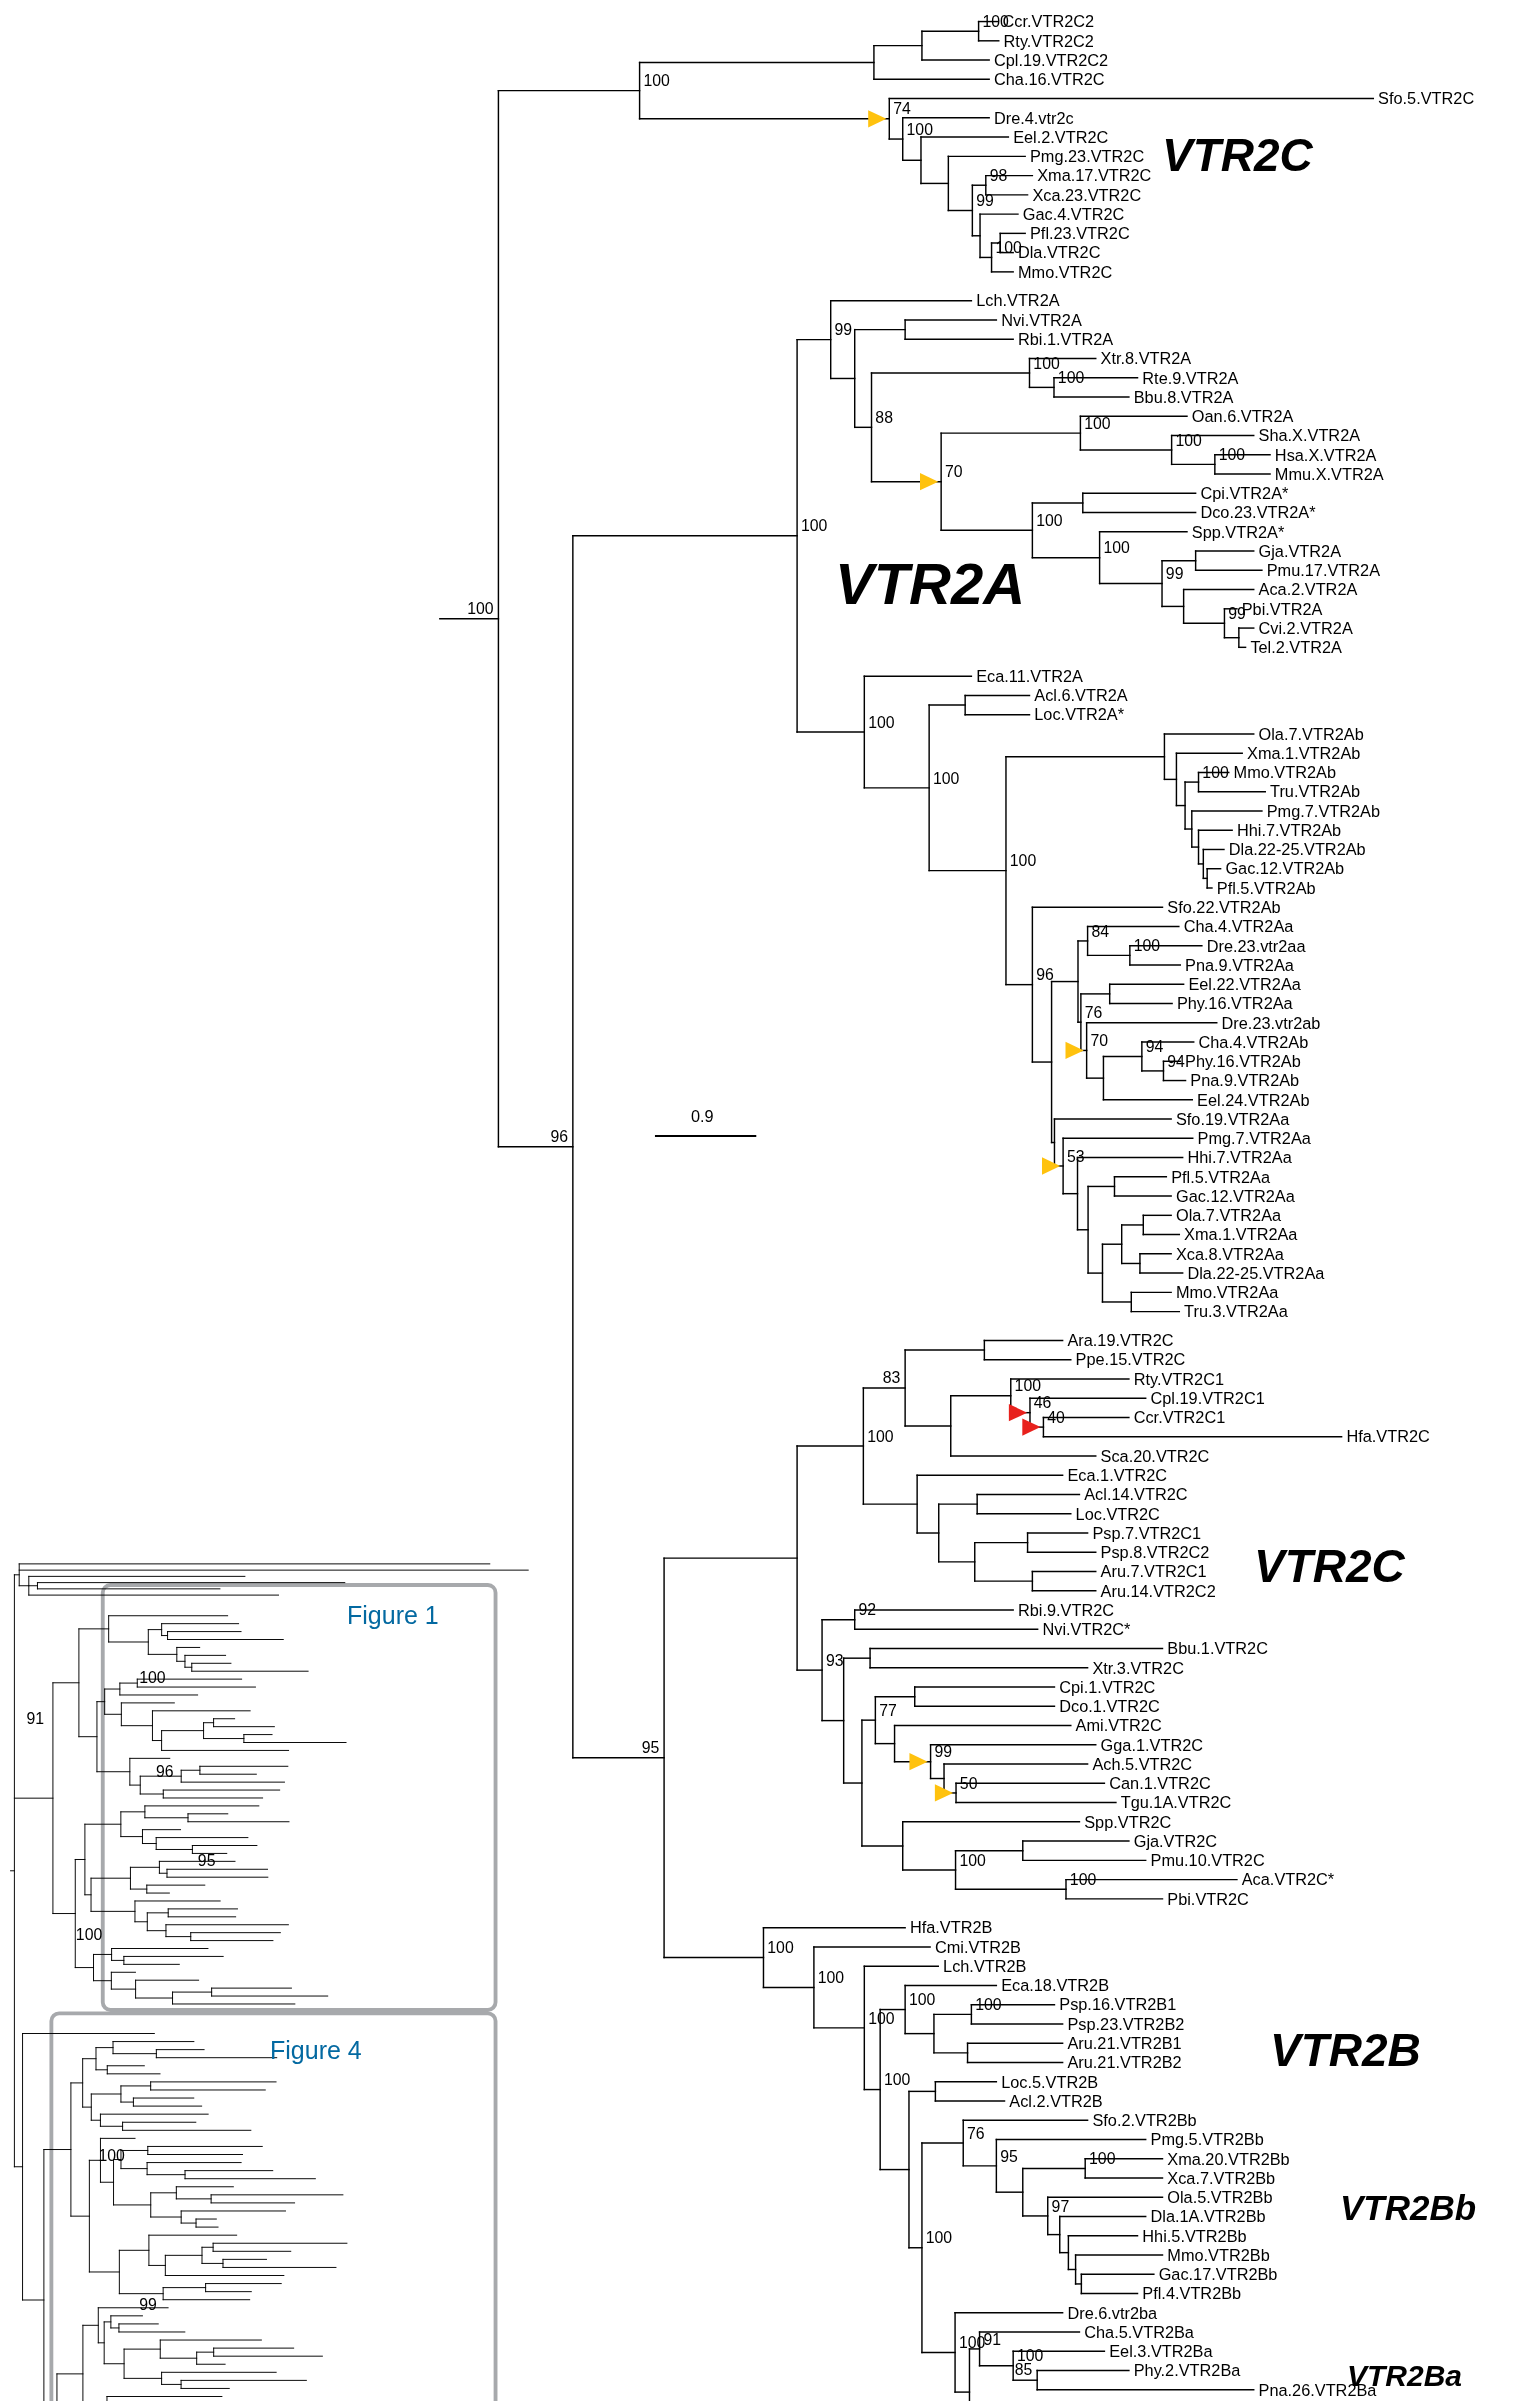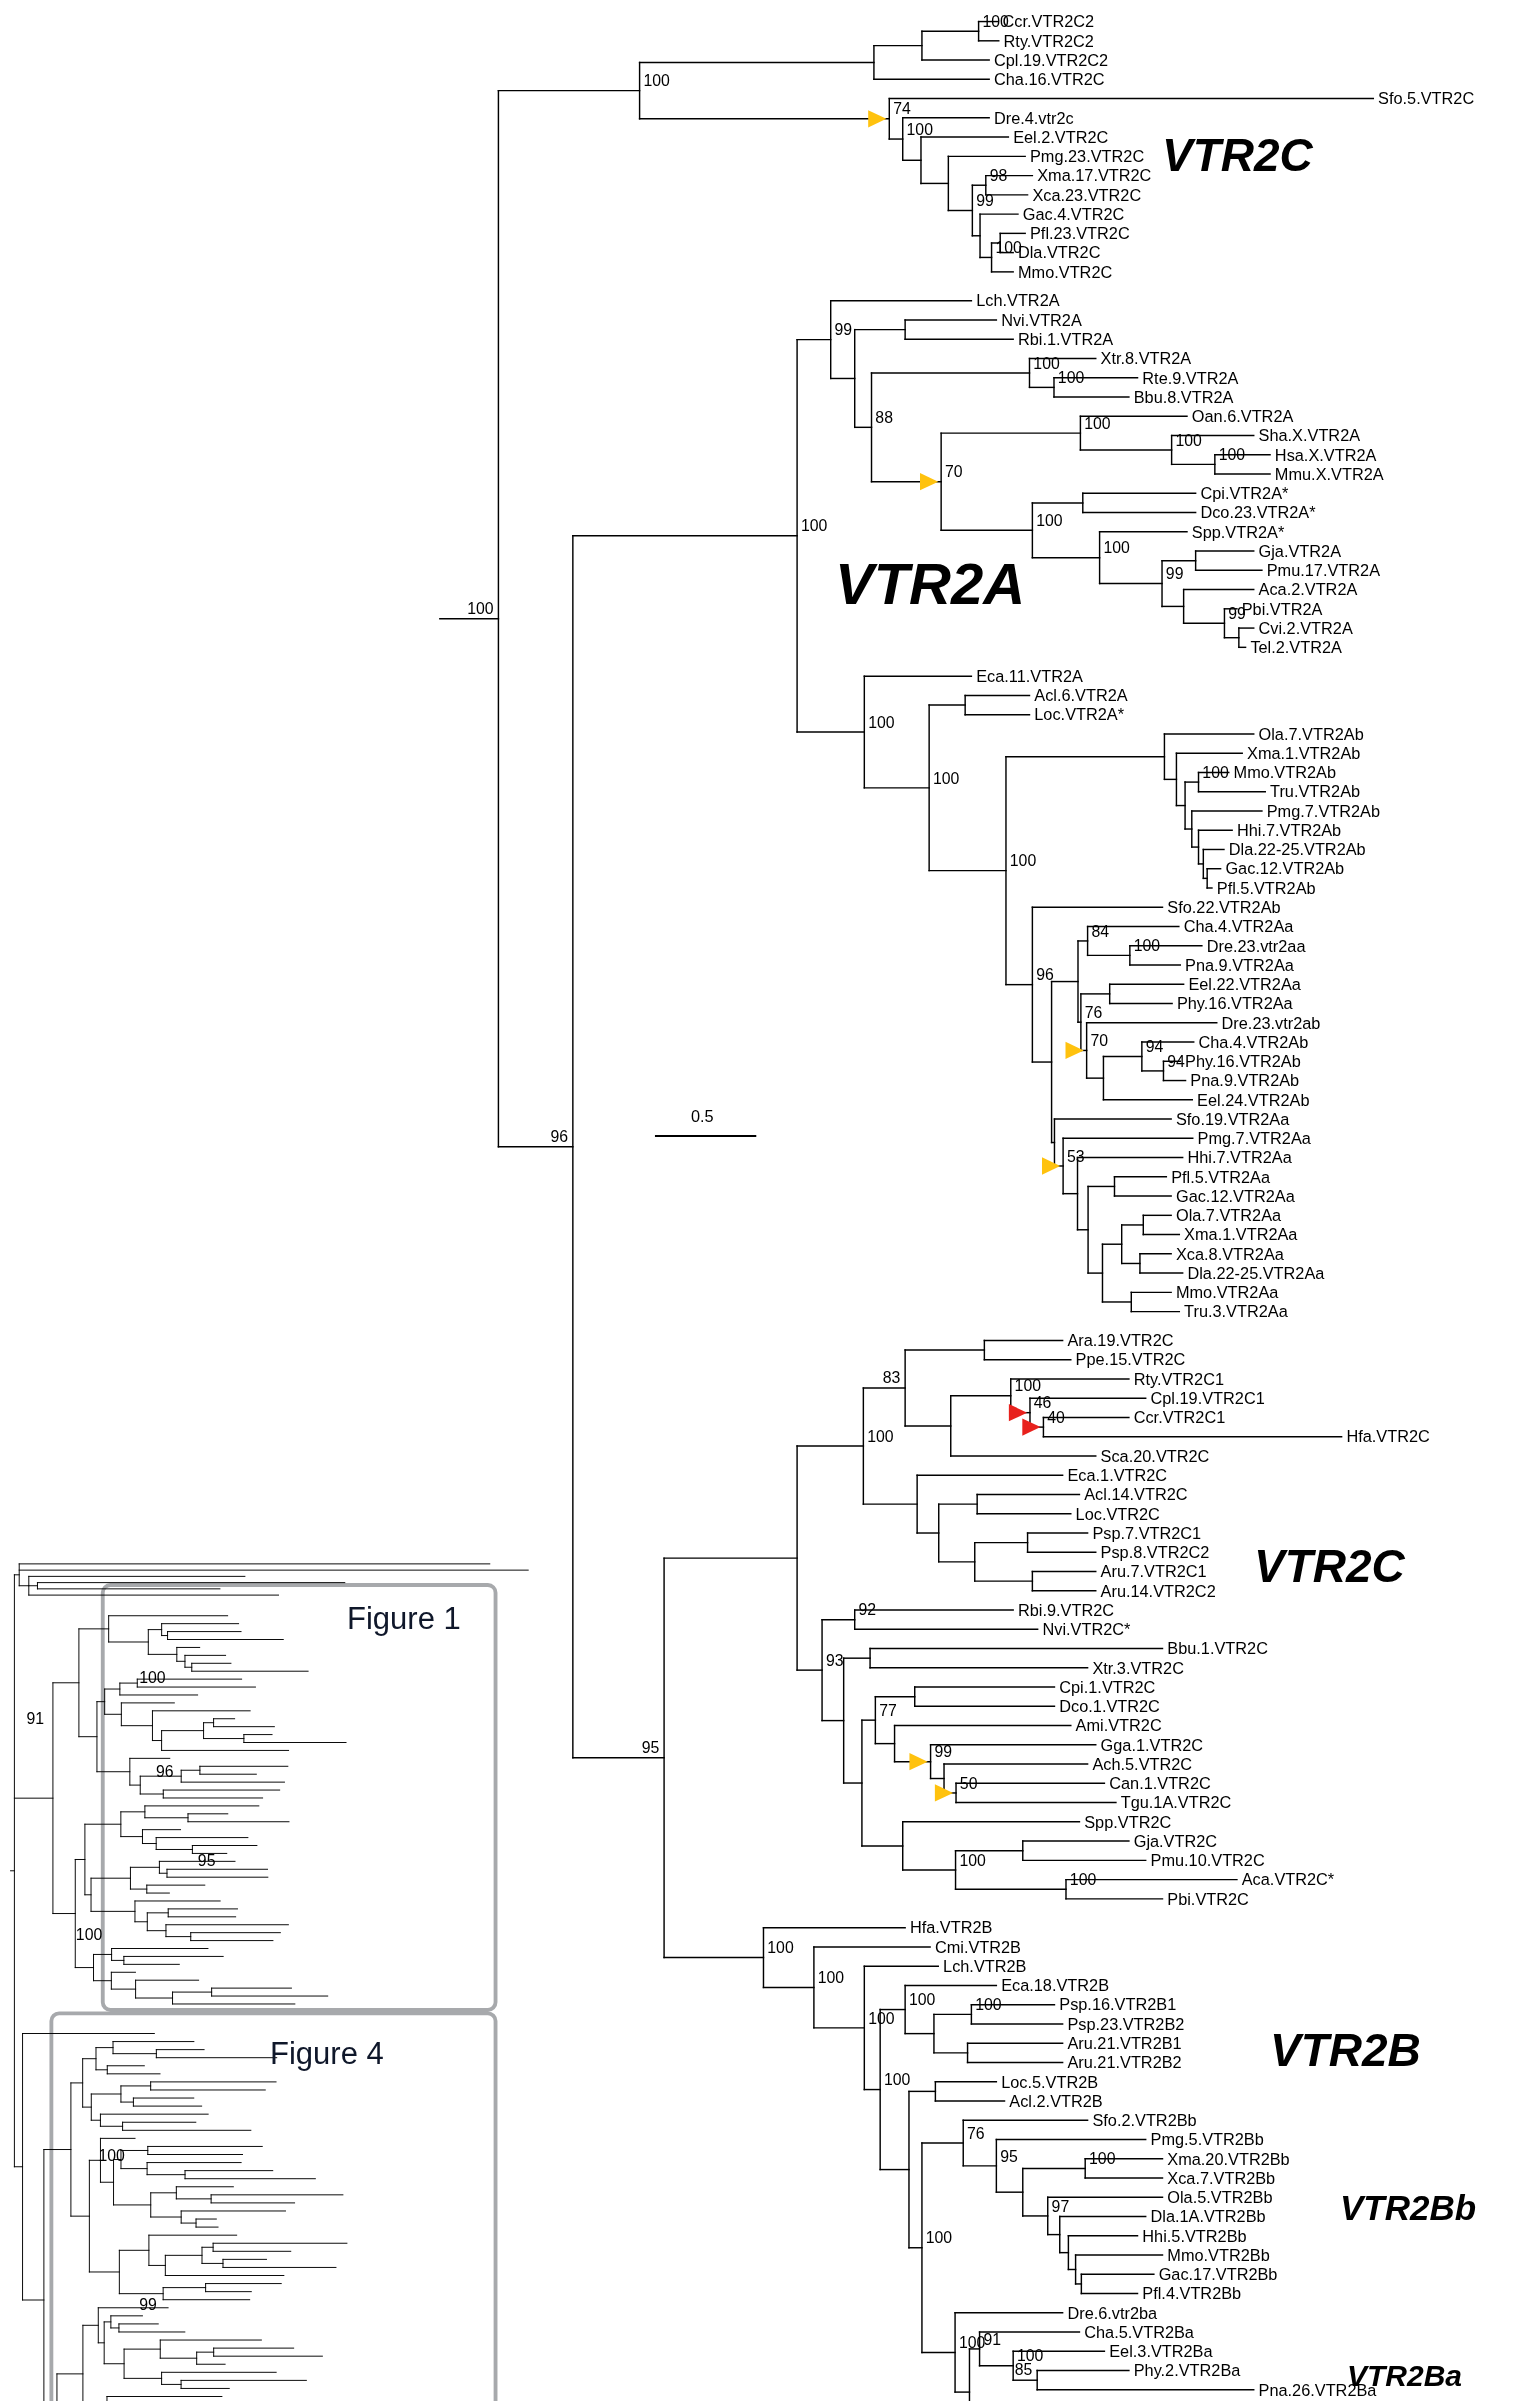--- a/index.html
+++ b/index.html
@@ -1,20 +1,20 @@
 <!DOCTYPE html>
 <html style="font-size:7.7px"><head>
 <meta charset="utf-8">
 <style>
   html,body{margin:0;padding:0;background:#fff;}
   .stage{position:relative;width:1526px;height:2650px;background:#ffffff;overflow:hidden;
          font-family:"Liberation Sans",sans-serif;}
   svg{position:absolute;left:0;top:0;font-family:"Liberation Sans",sans-serif;}
   .lbl{position:absolute;font-weight:bold;font-style:italic;color:#000;white-space:nowrap;line-height:1;text-align:center;}
-  .figlbl{position:absolute;color:#0f172a;font-size:31px;white-space:nowrap;line-height:1;}
+  .figlbl{position:absolute;color:#0369a1;font-size:25px;white-space:nowrap;line-height:1;}
   .scalelbl{position:absolute;color:#000;font-size:16.3px;line-height:1;}
 </style>
 </head>
 <body>
 
 <div class="stage">
   <svg id="tree-svg" width="1526" height="2650" viewBox="0 0 3178 5517">
       <line x1="916" y1="1287.6561080932604" x2="1038" y2="1287.6561080932604" stroke="#000000" stroke-width="3" stroke-linecap="square"></line>
       <text x="1028" y="1277.6561080932604" font-size="33" text-anchor="end" fill="#000">100</text>
       <line x1="1038" y1="187.87441406249997" x2="1038" y2="2387.437802124021" stroke="#000000" stroke-width="3" stroke-linecap="square"></line>
@@ -975,18 +975,18 @@
       <text x="290" y="4810" font-size="33" text-anchor="start" fill="#000">99</text>
     </svg>
 
   <div class="lbl" style="left:1162px;top:132px;font-size:46px">VTR2C</div>
   <div class="lbl" style="left:835px;top:555px;font-size:58px">VTR2A</div>
   <div class="lbl" style="left:1254px;top:1543px;font-size:46px">VTR2C</div>
   <div class="lbl" style="left:1270px;top:2027px;font-size:46px">VTR2B</div>
   <div class="lbl" style="left:1340px;top:2190px;font-size:35px">VTR2Bb</div>
   <div class="lbl" style="left:1347px;top:2361px;font-size:30px">VTR2Ba</div>
 
-  <div class="scalelbl" style="left:691px;top:1108px">0.5</div>
+  <div class="scalelbl" style="left:691px;top:1108px">0.9</div>
 
   <div class="figlbl" style="left:347px;top:1603px">Figure 1</div>
   <div class="figlbl" style="left:270px;top:2038px">Figure 4</div>
 </div>
 
 
 </body></html>

